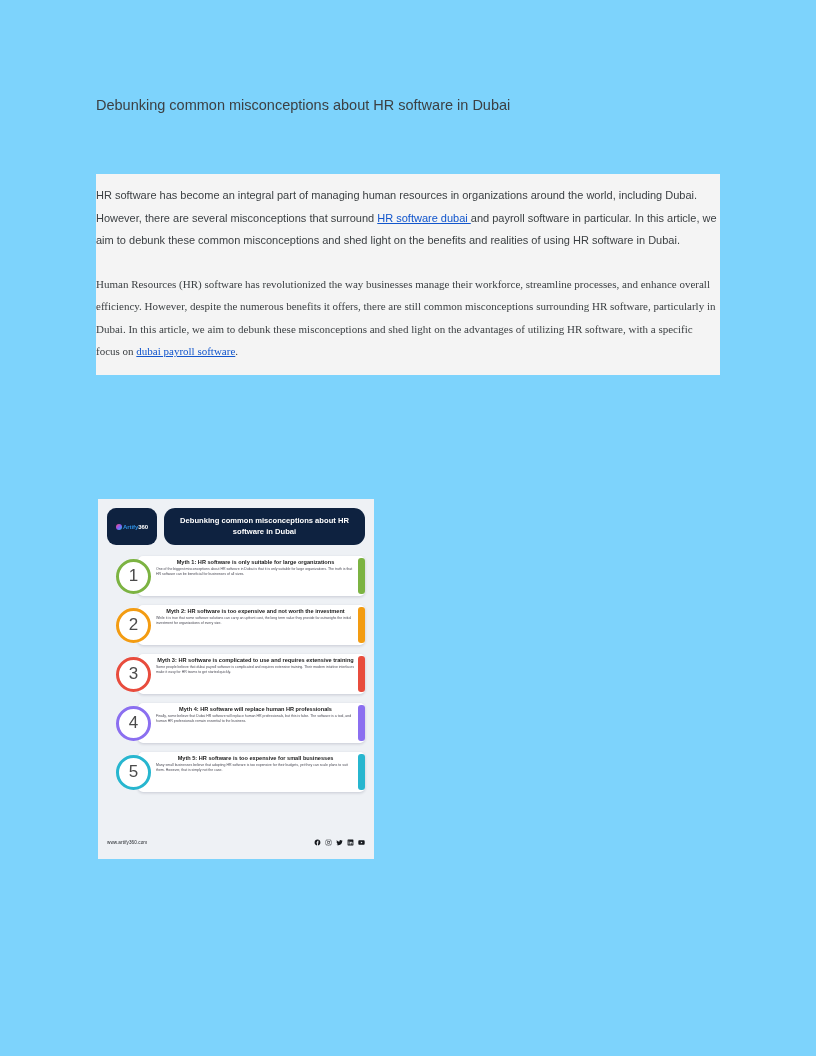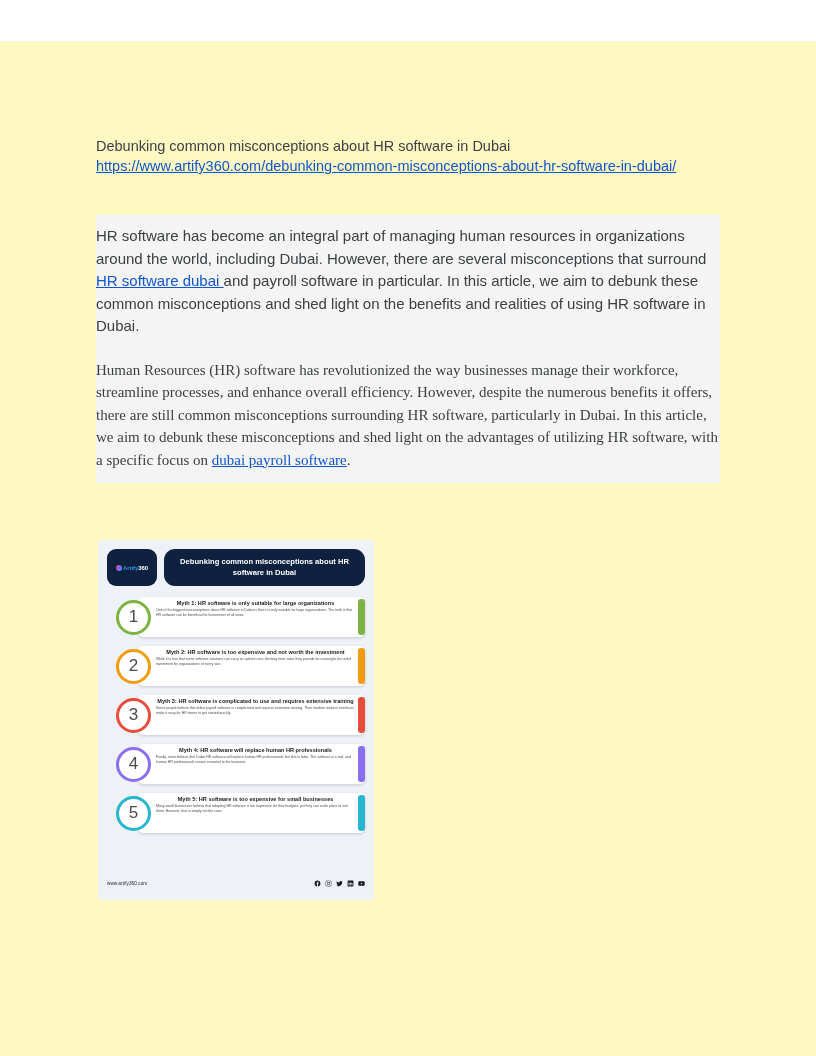--- a/index.html
+++ b/index.html
@@ -13,22 +13,21 @@
     height: 1056px;
     position: relative;
     font-family: "Liberation Sans", sans-serif;
     color: #3c4043;
     overflow: hidden;
   }
 
   .page {
     position: absolute;
     inset: 0;
-    background: #fef9c3;
-    margin-top: 41px;
+    background: #7dd3fc;
   }
 
   
   .doc-header {
     position: absolute;
     left: 96px;
     top: 95px;
     width: 640px;
   }
   .doc-title {
@@ -53,21 +52,21 @@
     position: absolute;
     left: 96px;
     top: 174px;
     width: 624px;
     background: #f4f4f4;
     padding: 0;
   }
   .body-band p {
     margin: 0;
     padding: 0 2px 0 0;
-    font-size: 15px;
+    font-size: 11px;
     line-height: 22.5px;
     color: #3c4043;
     text-align: left;
   }
   .body-band p.p1 { padding-top: 10px; }
   .body-band p.p2 { padding-top: 21px; padding-bottom: 12px; font-family: Liberation Serif, serif; }
   .inline-link {
     color: #1155cc;
     text-decoration: underline;
     text-decoration-color: #1155cc;
@@ -230,21 +229,20 @@
     fill: #15181d;
   }
 </style>
 </head>
 <body>
 
 <div class="page">
 
   <div class="doc-header">
     <div class="doc-title">Debunking common misconceptions about HR software in Dubai</div>
-    <a class="doc-url" href="#">https://www.artify360.com/debunking-common-misconceptions-about-hr-software-in-dubai/</a>
   </div>
 
   <div class="body-band">
     <p class="p1"><span>HR software has become an integral part of managing human resources in organizations around the world, including Dubai. However, there are several misconceptions that surround </span><a class="inline-link" href="#">HR software dubai </a><span>and payroll software in particular. In this article, we aim to debunk these common misconceptions and shed light on the benefits and realities of using HR software in Dubai.</span></p>
     <p class="p2"><span>Human Resources (HR) software has revolutionized the way businesses manage their workforce, streamline processes, and enhance overall efficiency. However, despite the numerous benefits it offers, there are still common misconceptions surrounding HR software, particularly in Dubai. In this article, we aim to debunk these misconceptions and shed light on the advantages of utilizing HR software, with a specific focus on </span><a class="inline-link" href="#">dubai payroll software</a><span>.</span></p>
   </div>
 
   <div class="infographic">
 
     <div class="ig-head">

